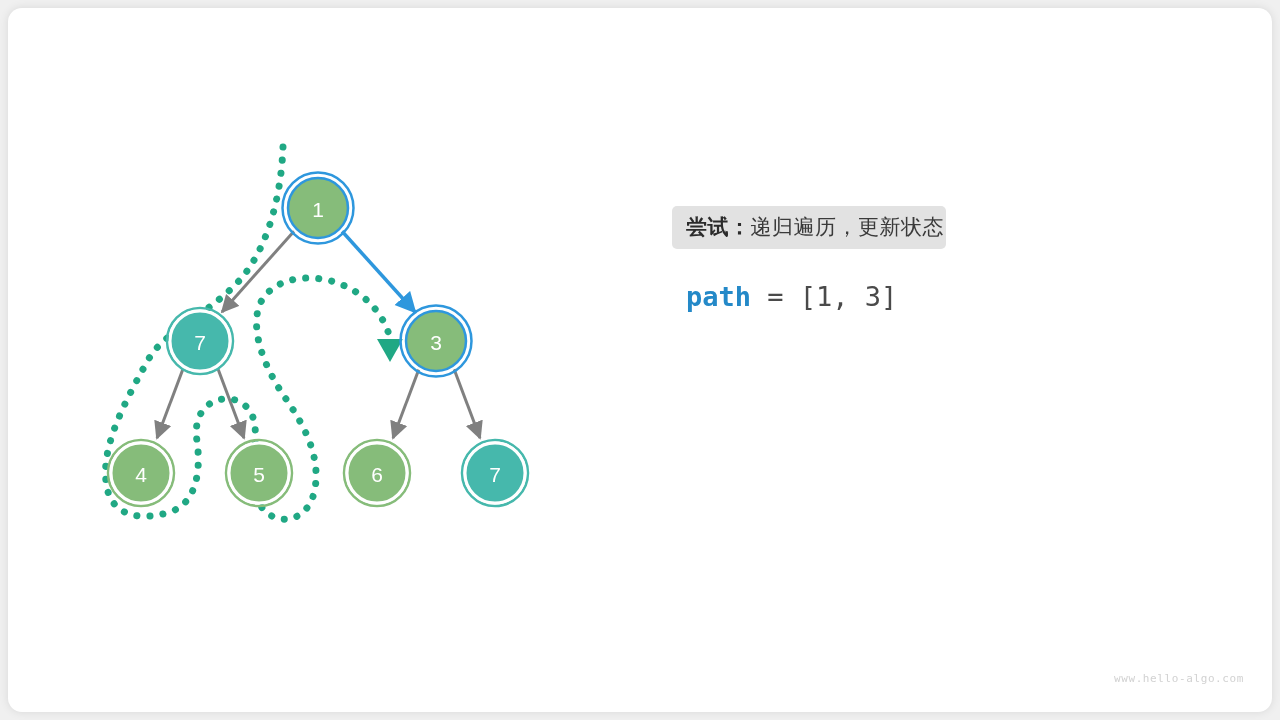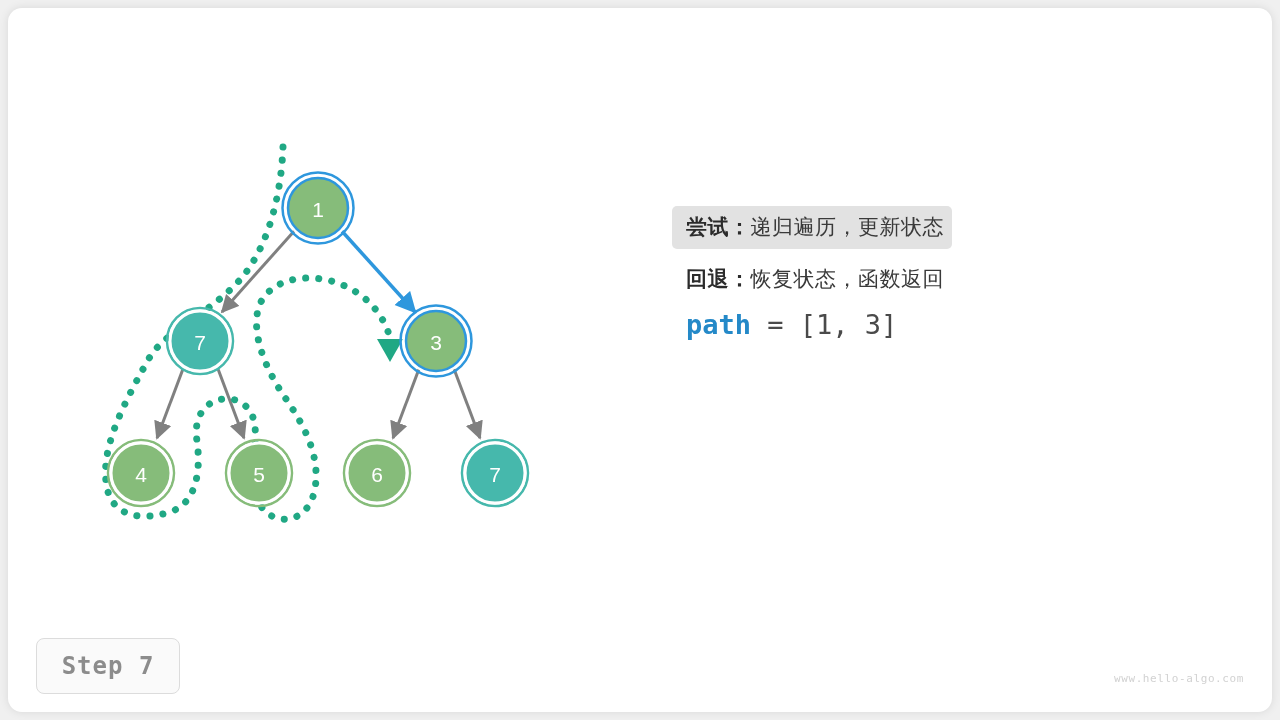--- a/index.html
+++ b/index.html
@@ -48,21 +48,21 @@
   #info {
     position: absolute;
     left: 686px;
     top: 206px;
     width: 540px;
   }
   .hl-row {
     display: inline-block;
     background: #e2e2e2;
     border-radius: 5px;
-    padding: 7px 8px 8px 14px;
+    padding: 7px 2px 8px 14px;
     margin-left: -14px;
   }
   .zh-line {
     font-family: "DejaVu Sans", "Liberation Sans", sans-serif;
     font-size: 21px;
     color: #3a3a3a;
     white-space: nowrap;
     letter-spacing: 0.5px;
   }
   .zh-line .lbl {
@@ -211,31 +211,25 @@
   <div id="info">
 
     <div>
       <span class="hl-row zh-line">
         <span class="lbl">尝试：</span><span>递归遍历，更新状态</span>
       </span>
     </div>
 
     <div class="row-gap"></div>
 
-    <div class="zh-line">
-      <span class="lbl">回退：</span><span>恢复状态，函数返回</span>
-    </div>
 
     <div style="height:16px"></div>
 
     <div class="code-line"><span class="var-path">path</span><span> = [1, 3]</span></div>
 
     <div style="height:82px"></div>
 
 
   </div>
 
-  <div id="step-badge">
-    <span class="step-text">Step  7</span>
-  </div>
 
   <div id="watermark">www.hello-algo.com</div>
 </div>
 
 </body></html>

